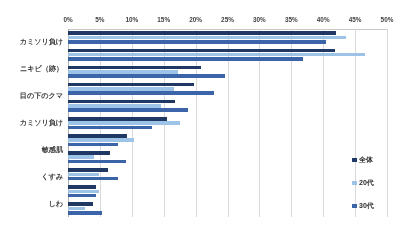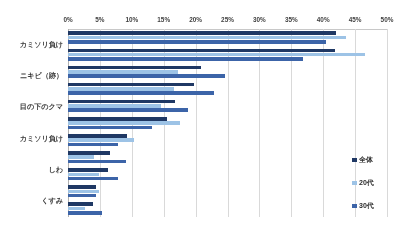--- a/index.html
+++ b/index.html
@@ -164,22 +164,23 @@
       <span class="x-tick" style="left: 100%;">50%</span>
     </div>
 
   <div id="top-rule"></div>
 
   <div id="y-axis-labels">
       <div class="cat-label">カミソリ負け</div>
       <div class="cat-label">ニキビ（跡）</div>
       <div class="cat-label">目の下のクマ</div>
       <div class="cat-label">カミソリ負け</div>
+      <div class="cat-label">敏感肌</div>
+      <div class="cat-label">くすみ</div>
       <div class="cat-label">しわ</div>
-      <div class="cat-label">くすみ</div>
     </div>
 
   <div id="plot-area">
     <div id="gridlines">
         <div class="gridline axis-zero" style="left: 0%;"></div>
         <div class="gridline" style="left: 10%;"></div>
         <div class="gridline" style="left: 20%;"></div>
         <div class="gridline" style="left: 30%;"></div>
         <div class="gridline" style="left: 40%;"></div>
         <div class="gridline" style="left: 50%;"></div>

